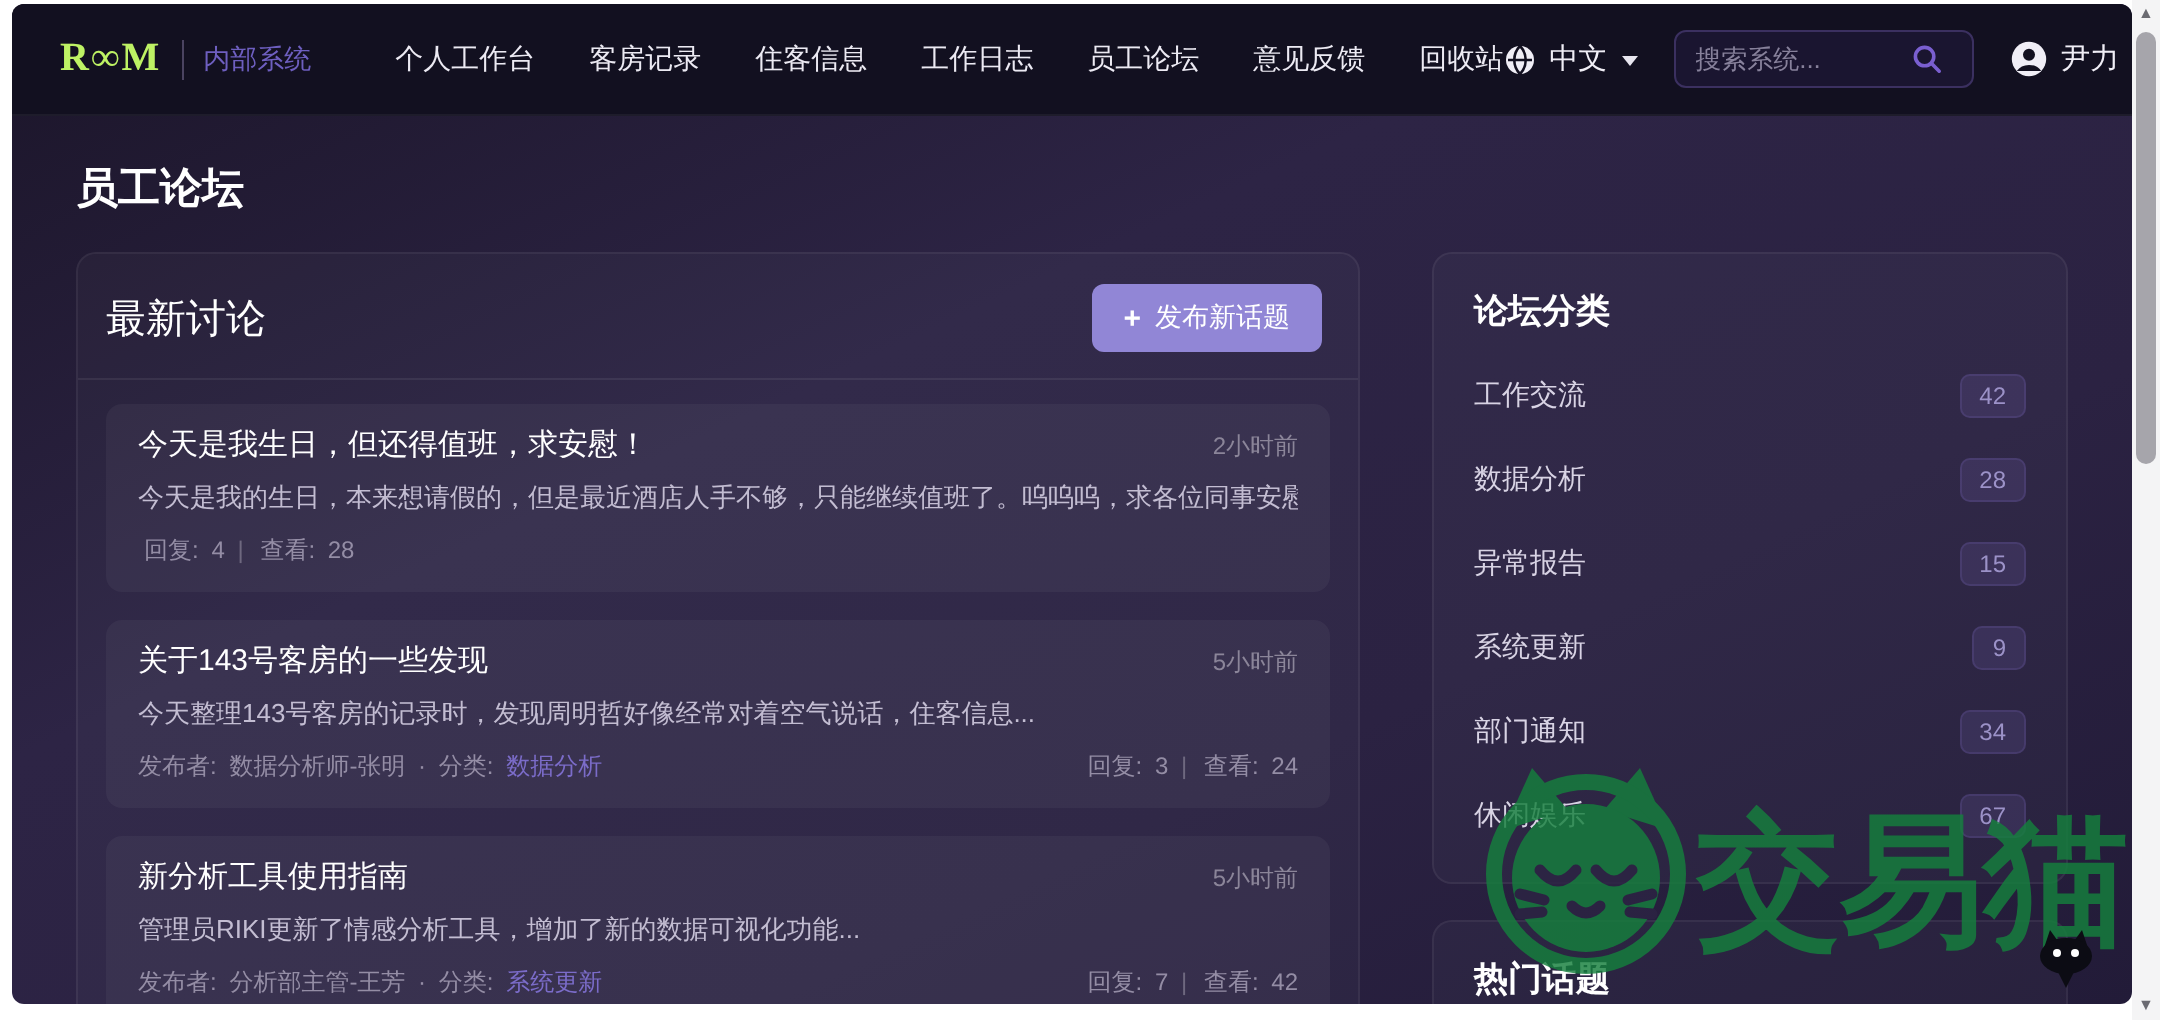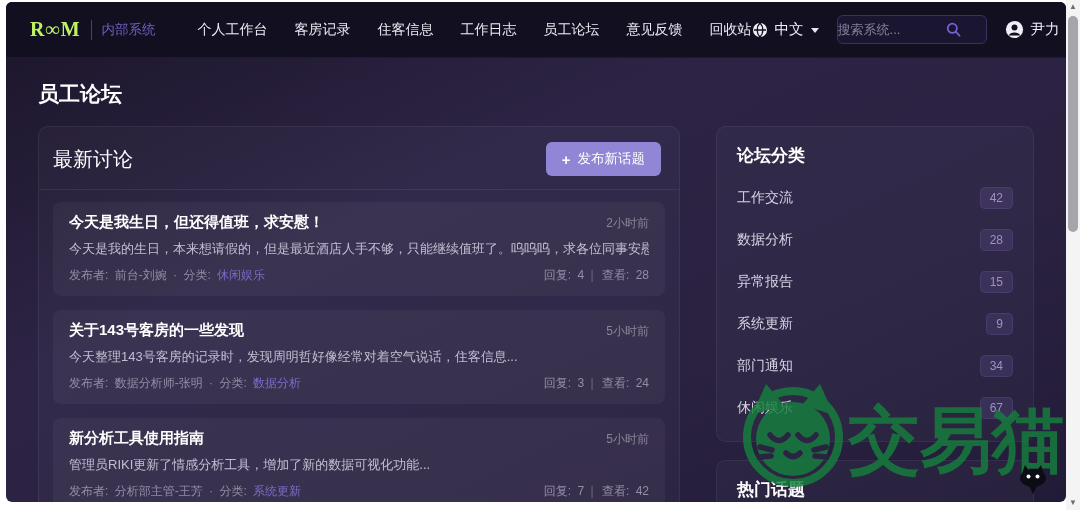--- a/index.html
+++ b/index.html
@@ -19,21 +19,21 @@
   .brand-divider { width:1px; height:20px; background:#4a4360; }
   .brand-sub { color:#6e5fc0; font-size:13.5px; }
   .nav { display:flex; align-items:center; gap:27px; margin-left:42px; }
   .nav-item { color:#eceaf3; font-size:14px; text-decoration:none; cursor:pointer; white-space:nowrap; }
   .nav-right { margin-left:auto; display:flex; align-items:center; gap:18px;justify-content:flex-end; }
   .lang,.user { display:flex; align-items:center; gap:7px; color:#f0eef6; font-size:14.5px; cursor:pointer; white-space:nowrap; }
   .caret { width:0; height:0; border-left:4.5px solid transparent; border-right:4.5px solid transparent;
            border-top:5.5px solid #e8e6f0; margin-top:2px; }
   .search { position:relative; display:flex; align-items:center;
             background:#1a1530; border:1px solid #3b3060; border-radius:6px;
-            padding:6px 0; width:150px; }
+            padding:6px 10px; width:150px; }
   .search input { background:transparent; border:none; outline:none; color:#d8d4e6;
                   font-size:13px; width:108px; font-family:"Liberation Sans", sans-serif; }
   .search input::placeholder { color:#87819b; }
   .icon-svg { display:block; }
 
   
   .page-title { color:#ffffff; font-size:21px; font-weight:bold; margin:22px 0 18px 32px; }
   .content { display:flex; gap:36px; padding:0 32px; align-items:flex-start; }
 
   .card { background:rgba(255,255,255,0.028); border:1px solid rgba(255,255,255,0.06);
@@ -45,21 +45,21 @@
                padding:15px 18px 13px 14px; border-bottom:1px solid rgba(255,255,255,0.07); }
   .card-head h2 { color:#ffffff; font-size:20px; font-weight:normal; }
   .new-topic-btn { display:flex; align-items:center; gap:7px; background:#9186d6; color:#ffffff;
                    border:none; border-radius:6px; padding:8px 16px; font-size:13.5px;
                    cursor:pointer; font-family:"Liberation Sans", sans-serif; }
   .new-topic-btn .plus { font-weight:bold; font-size:15px; }
   .topics { padding:12px 14px 10px 14px; }
   .topic { background:rgba(255,255,255,0.045); border-radius:8px; padding:11px 16px 12px 16px;
            margin-bottom:14px; cursor:pointer; }
   .t-row { display:flex; align-items:baseline; justify-content:space-between; gap:12px; }
-  .t-row h3 { color:#ffffff; font-size:15px; font-weight:bold; white-space:nowrap; overflow:hidden; }
+  .t-row h3 { color:#ffffff; font-size:15px; font-weight:normal; white-space:nowrap; overflow:hidden; }
   .t-time { color:#8b8599; font-size:12px; white-space:nowrap; }
   .t-excerpt { color:#c3bdd2; font-size:13px; margin:8px 0 9px 0; white-space:nowrap; overflow:hidden; }
   .t-meta { display:flex; justify-content:space-between; align-items:center;
             color:#948da5; font-size:12px; }
   .meta-left span { margin-right:3px; }
   .cat-link { color:#7b6cc9; text-decoration:none; cursor:pointer; }
   .meta-right span { margin-left:3px; }
   .pipe { color:#6e687f; margin:0 2px; }
 
   
@@ -149,27 +149,20 @@
         </div>
         <div class="topics">
 
           <article class="topic">
             <div class="t-row">
               <h3>今天是我生日，但还得值班，求安慰！</h3>
               <span class="t-time">2小时前</span>
             </div>
             <p class="t-excerpt">今天是我的生日，本来想请假的，但是最近酒店人手不够，只能继续值班了。呜呜呜，求各位同事安慰！</p>
             <div class="t-meta">
-              <span class="meta-left">
-                <span>发布者:</span>
-                <span>前台-刘婉</span>
-                <span>·</span>
-                <span>分类:</span>
-                <a class="cat-link">休闲娱乐</a>
-              </span>
               <span class="meta-right">
                 <span>回复:</span>
                 <span>4</span>
                 <span class="pipe">|</span>
                 <span>查看:</span>
                 <span>28</span>
               </span>
             </div>
           </article>
 

